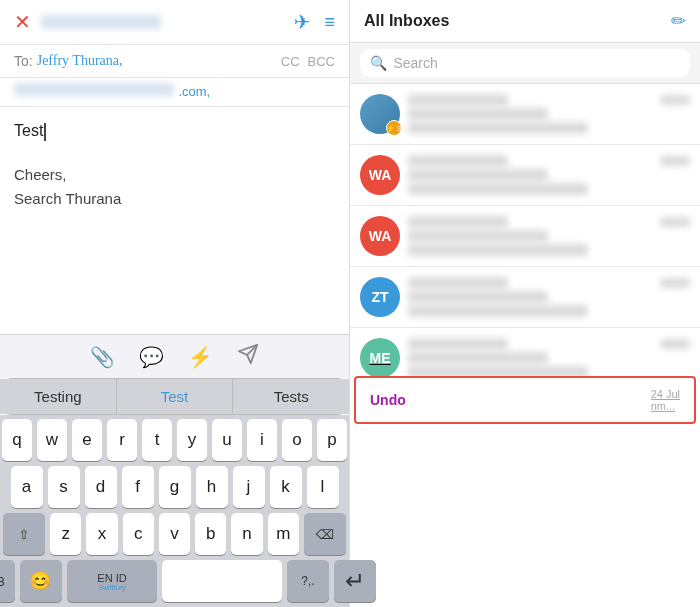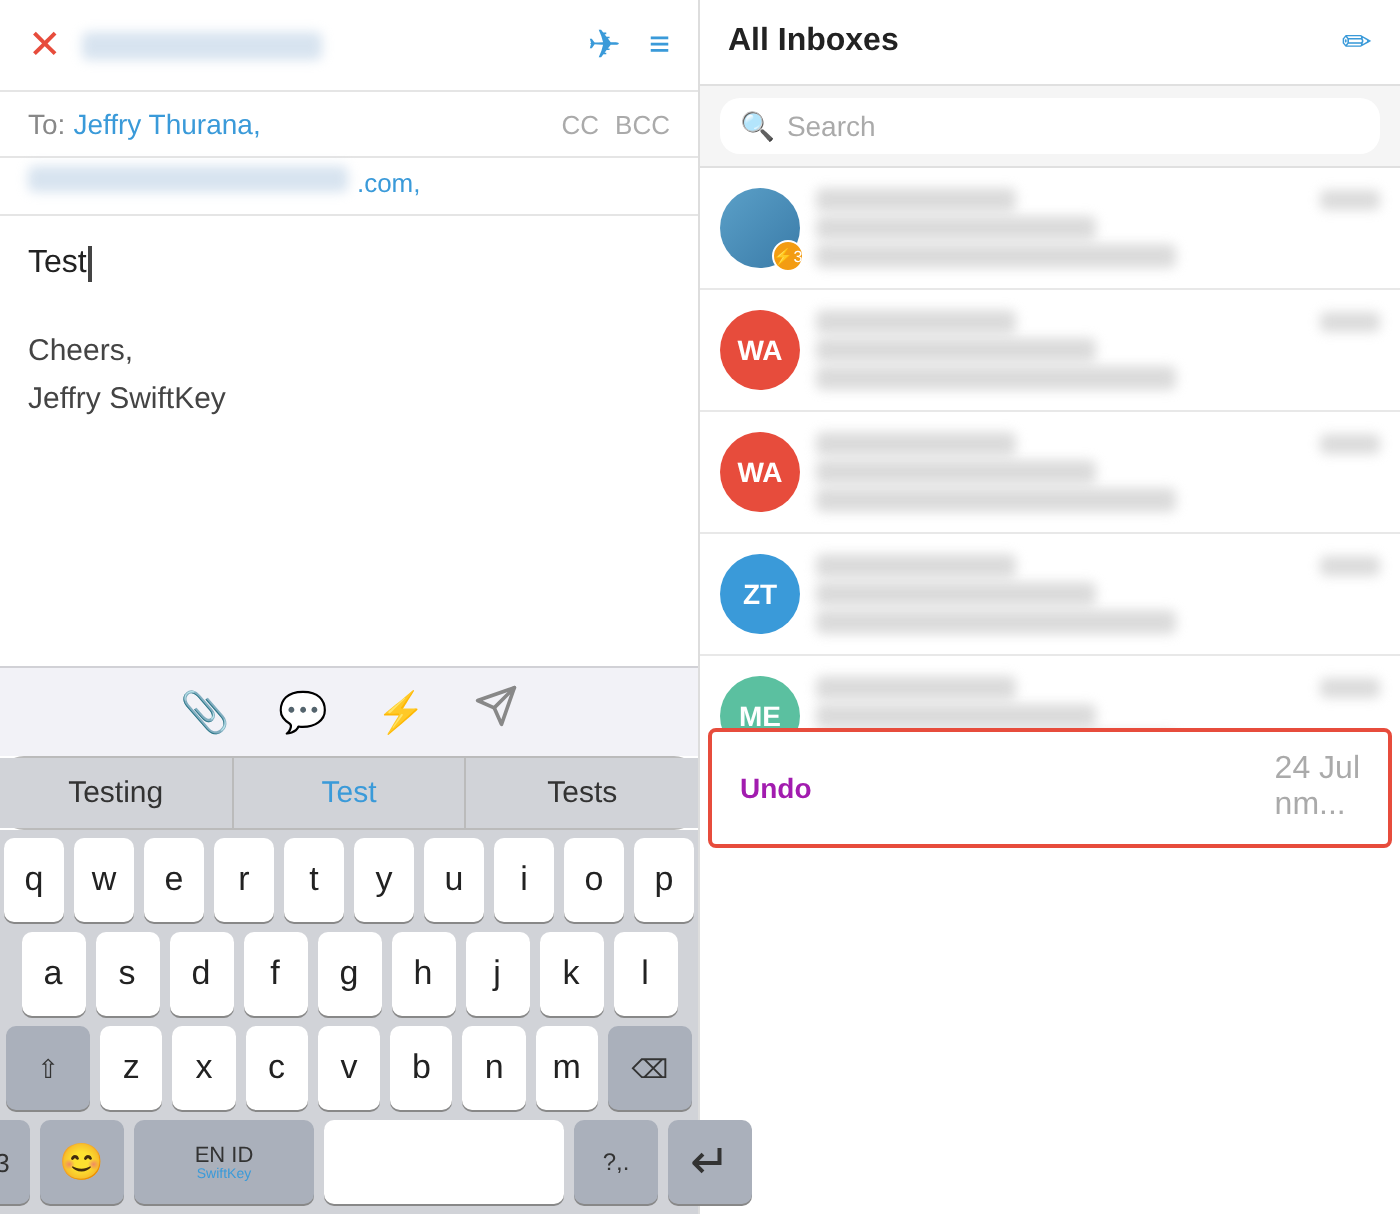--- a/index.html
+++ b/index.html
@@ -74,20 +74,21 @@
     .compose-to-label {
       color: #888;
       font-size: 14px;
       margin-right: 4px;
     }
 
     .compose-to-name {
       color: #3a9ad9;
       font-size: 14px;
       font-weight: 500;
+      font-family: Liberation Serif, serif;
     }
 
     .compose-cc-bcc {
       margin-left: auto;
       font-size: 13px;
       color: #aaa;
       display: flex;
       gap: 8px;
     }
 
@@ -466,22 +467,23 @@
     }
 
     .notification-undo {
       font-size: 14px;
       color: #a21caf;
       font-weight: 600;
       cursor: pointer;
     }
 
     .notification-time {
-      font-size: 16px;
+      font-size: 11px;
       color: #aaa;
+      text-decoration: underline;
     }
   </style>
 </head>
 <body>
 
 <div class="left-panel">
 
   <div class="compose-header">
     <div class="compose-header-left">
       <span class="close-icon-btn">✕</span>
@@ -506,21 +508,21 @@
     <span class="compose-email-blurred"></span>
     <span class="compose-email-domain">.com,</span>
   </div>
 
   <div class="compose-body">
     <div class="compose-subject">
       <span>Test</span><span class="cursor"></span>
     </div>
     <div class="compose-signature">
       <div>Cheers,</div>
-      <div>Jeffry SwiftKey</div>
+      <div>Search Thurana</div>
     </div>
   </div>
 
   <div class="keyboard-toolbar">
     <span class="toolbar-icon">📎</span>
     <span class="toolbar-icon">💬</span>
     <span class="toolbar-icon">⚡</span>
     <span class="toolbar-icon">
       
       <svg width="22" height="22" viewBox="0 0 24 24" fill="none" stroke="#888" stroke-width="2" stroke-linecap="round" stroke-linejoin="round">

